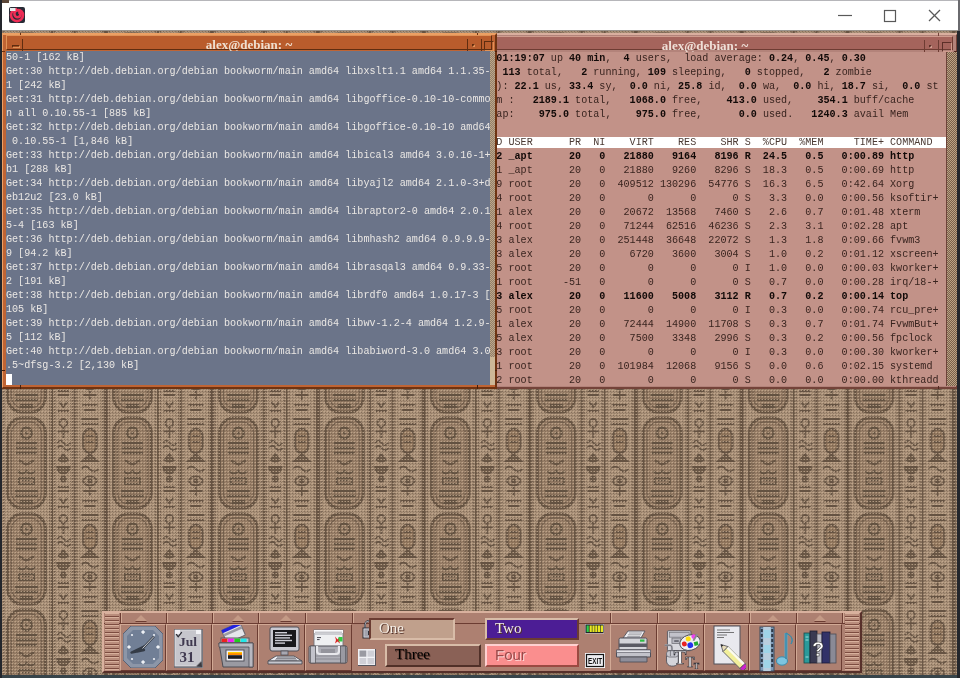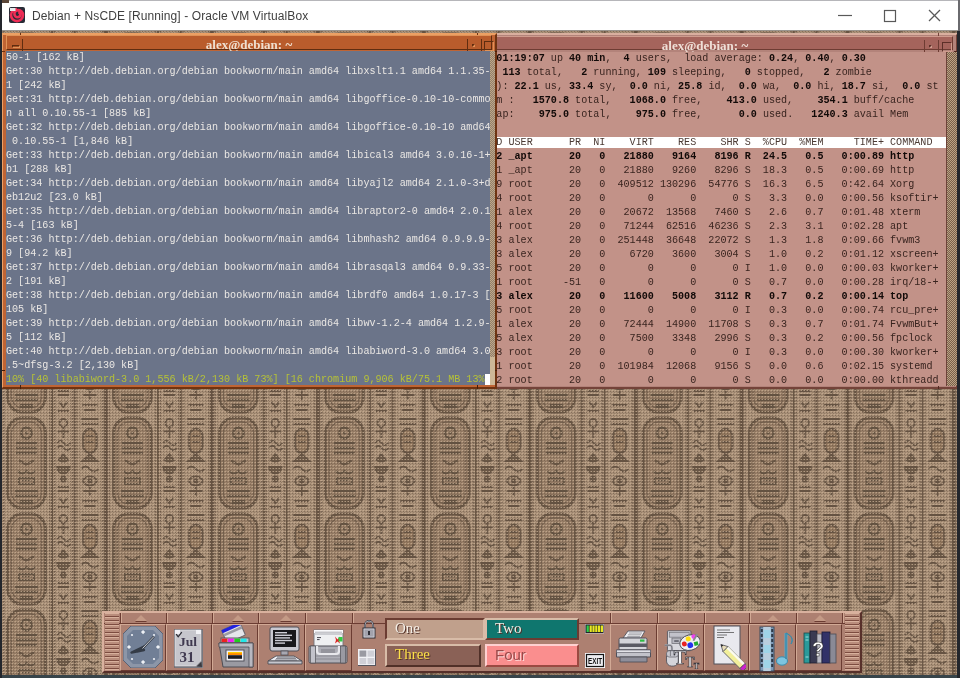--- a/index.html
+++ b/index.html
@@ -58,21 +58,20 @@
 
 <div id="winbar">
     <div style="position:absolute;left:0;top:30px;width:960px;height:1px;background:#99948e"></div>
     <div style="position:absolute;left:0;top:0;width:960px;height:1px;background:#b6b6ba"></div>
     <div style="position:absolute;left:0;top:0;width:9px;height:3px;background:#5a4638"></div>
   <svg id="vbicon" viewBox="0 0 16 16">
       <rect x="0" y="0" width="16" height="16" rx="2" fill="#272b36"></rect>
 <path d="M8 2.1 a6 6 0 1 0 6 6 c0-3.1-2.2-5-4.7-5-2.3 0-3.9 1.7-3.9 3.8 0 1.9 1.5 3.3 3.2 3.3 1.6 0 2.7-1.2 2.7-2.6 0-1.3-1-2.2-2.1-2.2" fill="none" stroke="#ef2d56" stroke-width="2.6"></path>
 <rect x="1" y="1" width="5.5" height="3" fill="#e8e8ea"></rect>
     </svg>
-  <span class="ttl">Debian + NsCDE [Running] - Oracle VM VirtualBox</span>
   <svg class="abs" style="left:830px;top:0px" width="130" height="31" viewBox="0 0 130 31">
     <line x1="8" y1="15.5" x2="22" y2="15.5" stroke="#595959" stroke-width="1.2"></line>
     <rect x="54.5" y="10.5" width="11" height="11" fill="none" stroke="#595959" stroke-width="1.2"></rect>
     <line x1="99" y1="10" x2="110" y2="21" stroke="#595959" stroke-width="1.2"></line>
     <line x1="110" y1="10" x2="99" y2="21" stroke="#595959" stroke-width="1.2"></line>
   </svg>
 </div>
 
 <div id="vm">
   <svg id="deskpat" width="960" height="647">
@@ -165,24 +164,24 @@
     <div class="tbar">
       <div class="txt">alex@debian: ~</div>
       <div class="mbtn" style="right:15px;width:13px;border-left:1px solid #6e3c33">
           <i style="left:4px;top:5px;width:3px;height:3px;background:#8a554c;border-top:1px solid #5c2f28;border-left:1px solid #5c2f28;border-bottom:1px solid #cf9c8e;border-right:1px solid #cf9c8e"></i>
         </div>
       <div class="mbtn" style="right:-4px;width:18px;border-left:1px solid #6e3c33">
           <i style="left:3px;top:2px;width:10px;height:10px;border:1px solid #5c2f28;border-bottom-color:#cf9c8e;border-right-color:#cf9c8e"></i>
         </div>
     </div>
     <div class="content">
-        <pre id="pre2">top - <b>01:19:07</b> up <b>40 min</b>, <b> 4 </b>users,  load average: <b>0.24</b>, <b>0.40</b>, <b>0.30</b>
+        <pre id="pre2">top - <b>01:19:07</b> up <b>40 min</b>, <b> 4 </b>users,  load average: <b>0.24</b>, <b>0.45</b>, <b>0.30</b>
 Tasks: <b>113</b> total,   <b>2</b> running, <b>109</b> sleeping,   <b>0</b> stopped,   <b>2</b> zombie
 %Cpu(s): <b>22.1</b> us, <b>33.4</b> sy,  <b>0.0</b> ni, <b>25.8</b> id,  <b>0.0</b> wa,  <b>0.0</b> hi, <b>18.7</b> si,  <b>0.0</b> st
-MiB Mem :   <b>1570.8</b> total,   <b>1068.0</b> free,    <b>413.0</b> used,    <b>354.1</b> buff/cache
+MiB Mem :   <b>2189.1</b> total,   <b>1068.0</b> free,    <b>413.0</b> used,    <b>354.1</b> buff/cache
 MiB Swap:    <b>975.0</b> total,    <b>975.0</b> free,      <b>0.0</b> used.   <b>1240.3</b> avail Mem
 
 <span class="hdr">    PID USER      PR  NI    VIRT    RES    SHR S  %CPU  %MEM     TIME+ COMMAND     </span>
 <b>    942 _apt      20   0   21880   9164   8196 R  24.5   0.5   0:00.89 http    </b>
     941 _apt      20   0   21880   9260   8296 S  18.3   0.5   0:00.69 http    
     709 root      20   0  409512 130296  54776 S  16.3   6.5   0:42.64 Xorg    
      14 root      20   0       0      0      0 S   3.3   0.0   0:00.56 ksoftir+
    1181 alex      20   0   20672  13568   7460 S   2.6   0.7   0:01.48 xterm   
     934 root      20   0   71244  62516  46236 S   2.3   3.1   0:02.28 apt     
     863 alex      20   0  251448  36648  22072 S   1.3   1.8   0:09.66 fvwm3   
@@ -238,21 +237,21 @@
 Get:36 http://deb.debian.org/debian bookworm/main amd64 libmhash2 amd64 0.9.9.9-
 9 [94.2 kB]
 Get:37 http://deb.debian.org/debian bookworm/main amd64 librasqal3 amd64 0.9.33-
 2 [191 kB]
 Get:38 http://deb.debian.org/debian bookworm/main amd64 librdf0 amd64 1.0.17-3 [
 105 kB]
 Get:39 http://deb.debian.org/debian bookworm/main amd64 libwv-1.2-4 amd64 1.2.9-
 5 [112 kB]
 Get:40 http://deb.debian.org/debian bookworm/main amd64 libabiword-3.0 amd64 3.0
 .5~dfsg-3.2 [2,130 kB]
-<span class="grn">10% [40 libabiword-3.0 1,556 kB/2,130 kB 73%] [16 chromium 9,906 kB/75.1 MB 13%</span><span class="cur">&nbsp;</span></pre>
+<span class="cur">&nbsp;</span></pre>
       </div>
     <div class="sbar">
         <div class="thumb"></div>
       </div>
   </div>
 
   <div id="panel">
   <div class="tabrow">
     <div class="tabsep" style="left:16px"></div>
         <div class="tabsep2" style="left:17px"></div>
@@ -513,28 +512,28 @@
   </svg>
   <svg class="abs" style="left:254px;top:36px" width="18" height="17" viewBox="0 0 18 17">
     <rect x="0" y="0" width="18" height="17" fill="#55555e"></rect>
     <rect x="0" y="0" width="17" height="16" fill="#f2f2f6"></rect>
     <rect x="1.5" y="1.5" width="6.8" height="6.2" fill="#9a9aa2"></rect>
     <rect x="9.5" y="1.5" width="6.8" height="6.2" fill="#cfcfd6"></rect>
     <rect x="1.5" y="9" width="6.8" height="6.2" fill="#cfcfd6"></rect>
     <rect x="9.5" y="9" width="6.8" height="6.2" fill="#cfcfd6"></rect>
   </svg>
 
-  <div class="abs" style="left:281px;top:5px;width:100px;height:22px;background:#c0a08c;border:2px solid;border-color:#6b3c32 #d8bca8 #d8bca8 #6b3c32">
+  <div class="abs" style="left:265px;top:5px;width:86px;height:22px;background:#c0a08c;border:2px solid;border-color:#6b3c32 #d8bca8 #d8bca8 #6b3c32">
      <span style="position:absolute;left:8px;top:0px;font-family:'Liberation Serif',serif;font-size:15px;color:#f4eee6;text-shadow:1px 1px 0 #503028">One</span>
       </div>
-  <div class="abs" style="left:381px;top:5px;width:94px;height:22px;background:#0f766e;border:2px solid;border-color:#d8bca8 #6b3c32 #6b3c32 #d8bca8">
+  <div class="abs" style="left:381px;top:5px;width:94px;height:22px;background:#4c1d95;border:2px solid;border-color:#d8bca8 #6b3c32 #6b3c32 #d8bca8">
      <span style="position:absolute;left:8px;top:0px;font-family:'Liberation Serif',serif;font-size:15px;color:#f4eee6;text-shadow:1px 1px 0 #503028">Two</span>
       </div>
   <div class="abs" style="left:281px;top:31px;width:96px;height:23px;background:#8a6156;border:2px solid;border-color:#d8bca8 #503028 #503028 #d8bca8">
-     <span style="position:absolute;left:8px;top:0px;font-family:'Liberation Serif',serif;font-size:15px;color:#fde047;text-shadow:1px 1px 0 #503028">Three</span>
+     <span style="position:absolute;left:8px;top:0px;font-family:'Liberation Serif',serif;font-size:15px;color:#000000;text-shadow:1px 1px 0 #503028">Three</span>
       </div>
   <div class="abs" style="left:381px;top:31px;width:94px;height:23px;background:#fa8e8e;border:2px solid;border-color:#ffd0d0 #9a4a42 #9a4a42 #ffd0d0">
      <span style="position:absolute;left:8px;top:0px;font-family:Liberation Sans, sans-serif;font-size:15px;color:#9a4848;text-shadow:1px 1px 0 #ffd8d8">Four</span>
       </div>
 
   <svg class="abs" style="left:481px;top:11px" width="19" height="9.5" viewBox="0 0 19 9.5">
     <rect x="0" y="0" width="19" height="9.5" fill="#c9cdd4"></rect>
     <rect x="0.5" y="0.5" width="18" height="8.5" fill="#23232a"></rect>
     <rect x="1.6" y="1.5" width="2.2" height="6.5" fill="#2ed24a"></rect>
     <g fill="#e8e822">

